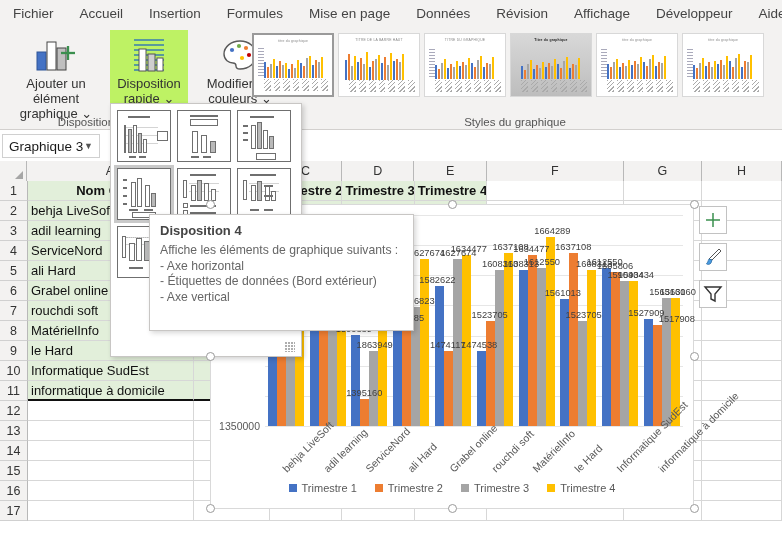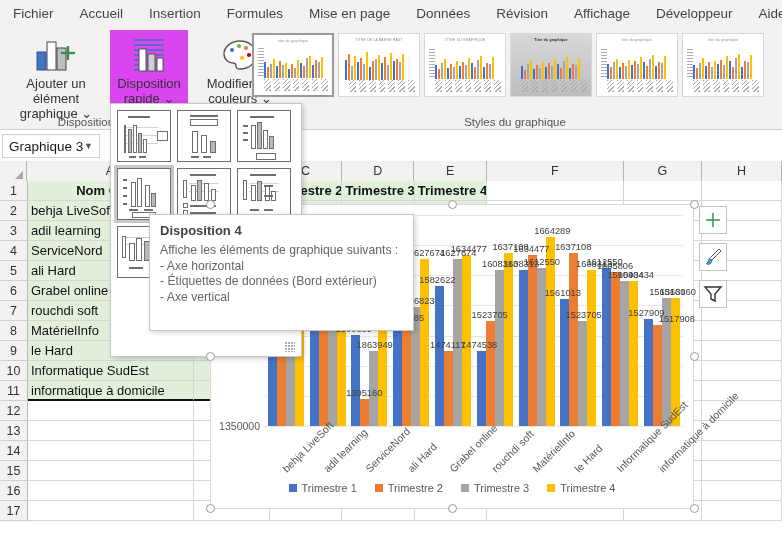--- a/index.html
+++ b/index.html
@@ -37,21 +37,21 @@
     position: absolute; top: 2px;
     display: flex; flex-direction: column; align-items: center;
     width: 104px; padding-top: 4px;
     cursor: default;
   }
   .big-btn .glyph { height: 42px; display:flex; align-items:center; justify-content:center; }
   .big-btn .cap {
     font-size: 13px; line-height: 15px; text-align: center; color: #333;
     white-space: pre-line;
   }
-  .big-btn.active { background: #d946ef; }
+  .big-btn.active { background: #bef264; }
 
   .group-label {
     position: absolute; bottom: 2px; width: 100%; text-align: center;
     font-size: 11.5px; color: #555;
   }
 
   
   .styles-gallery {
     position: absolute; left: 252px; top: 3px;
     width: 520px; height: 68px;

